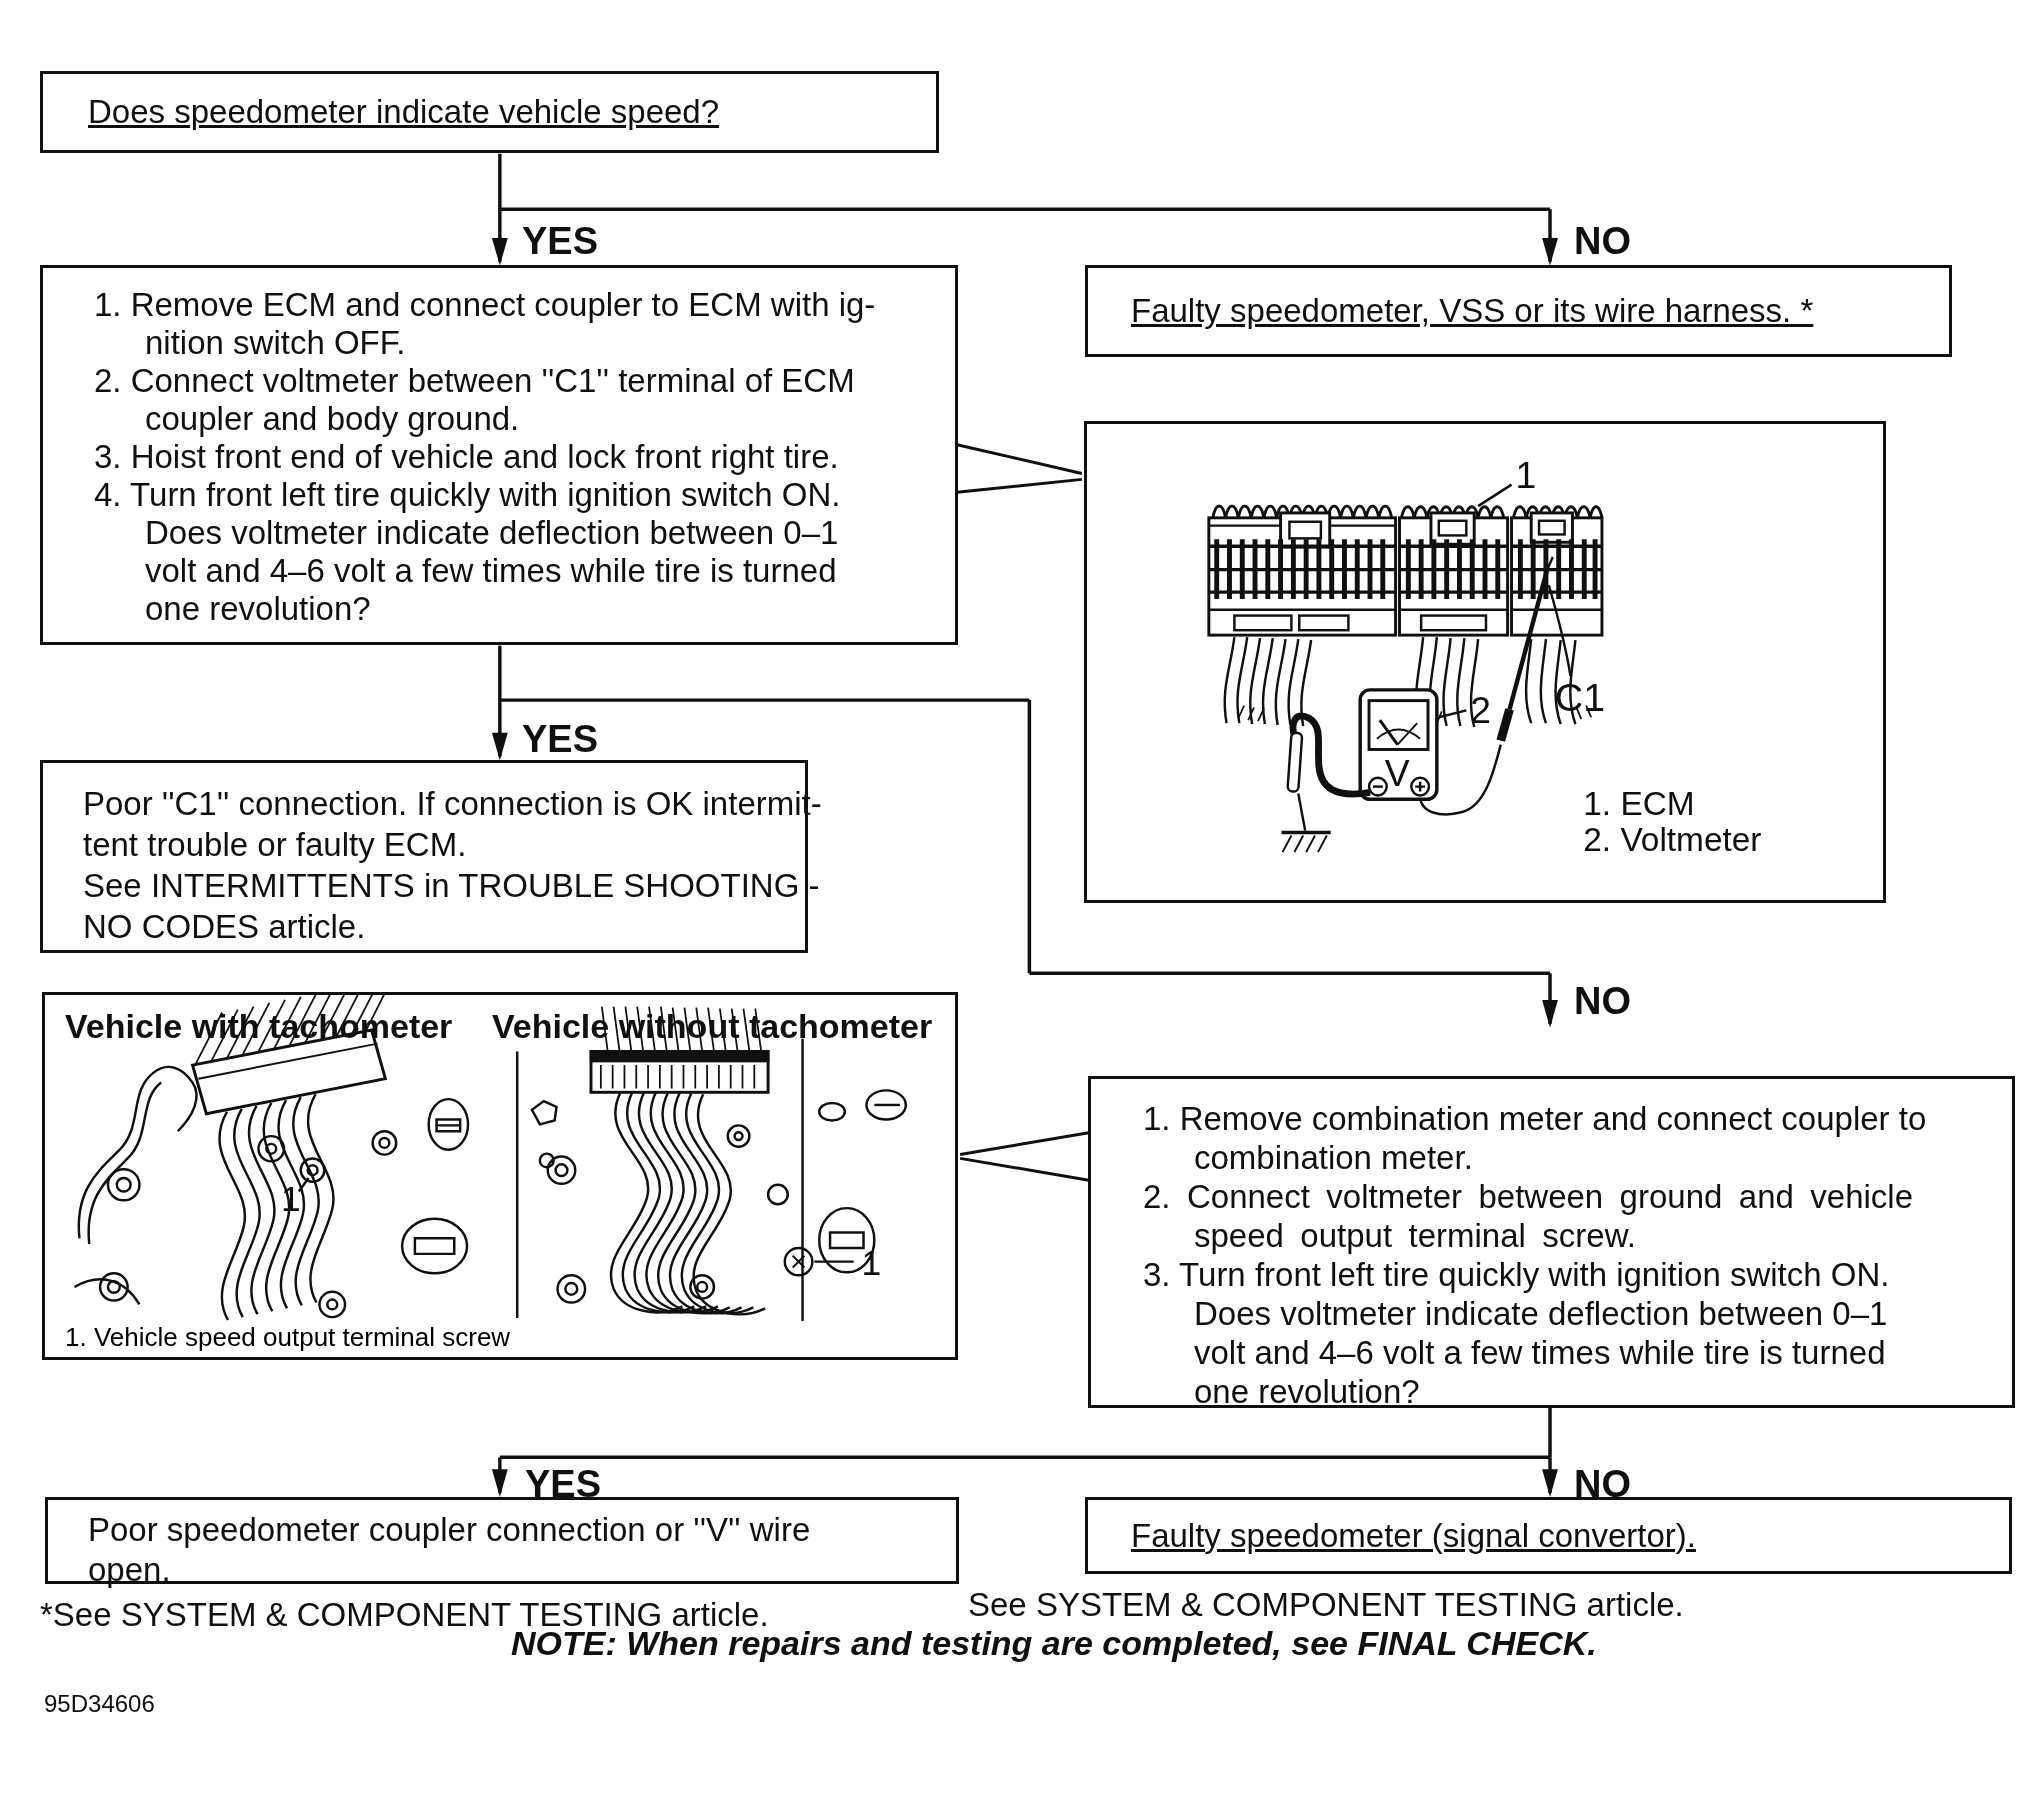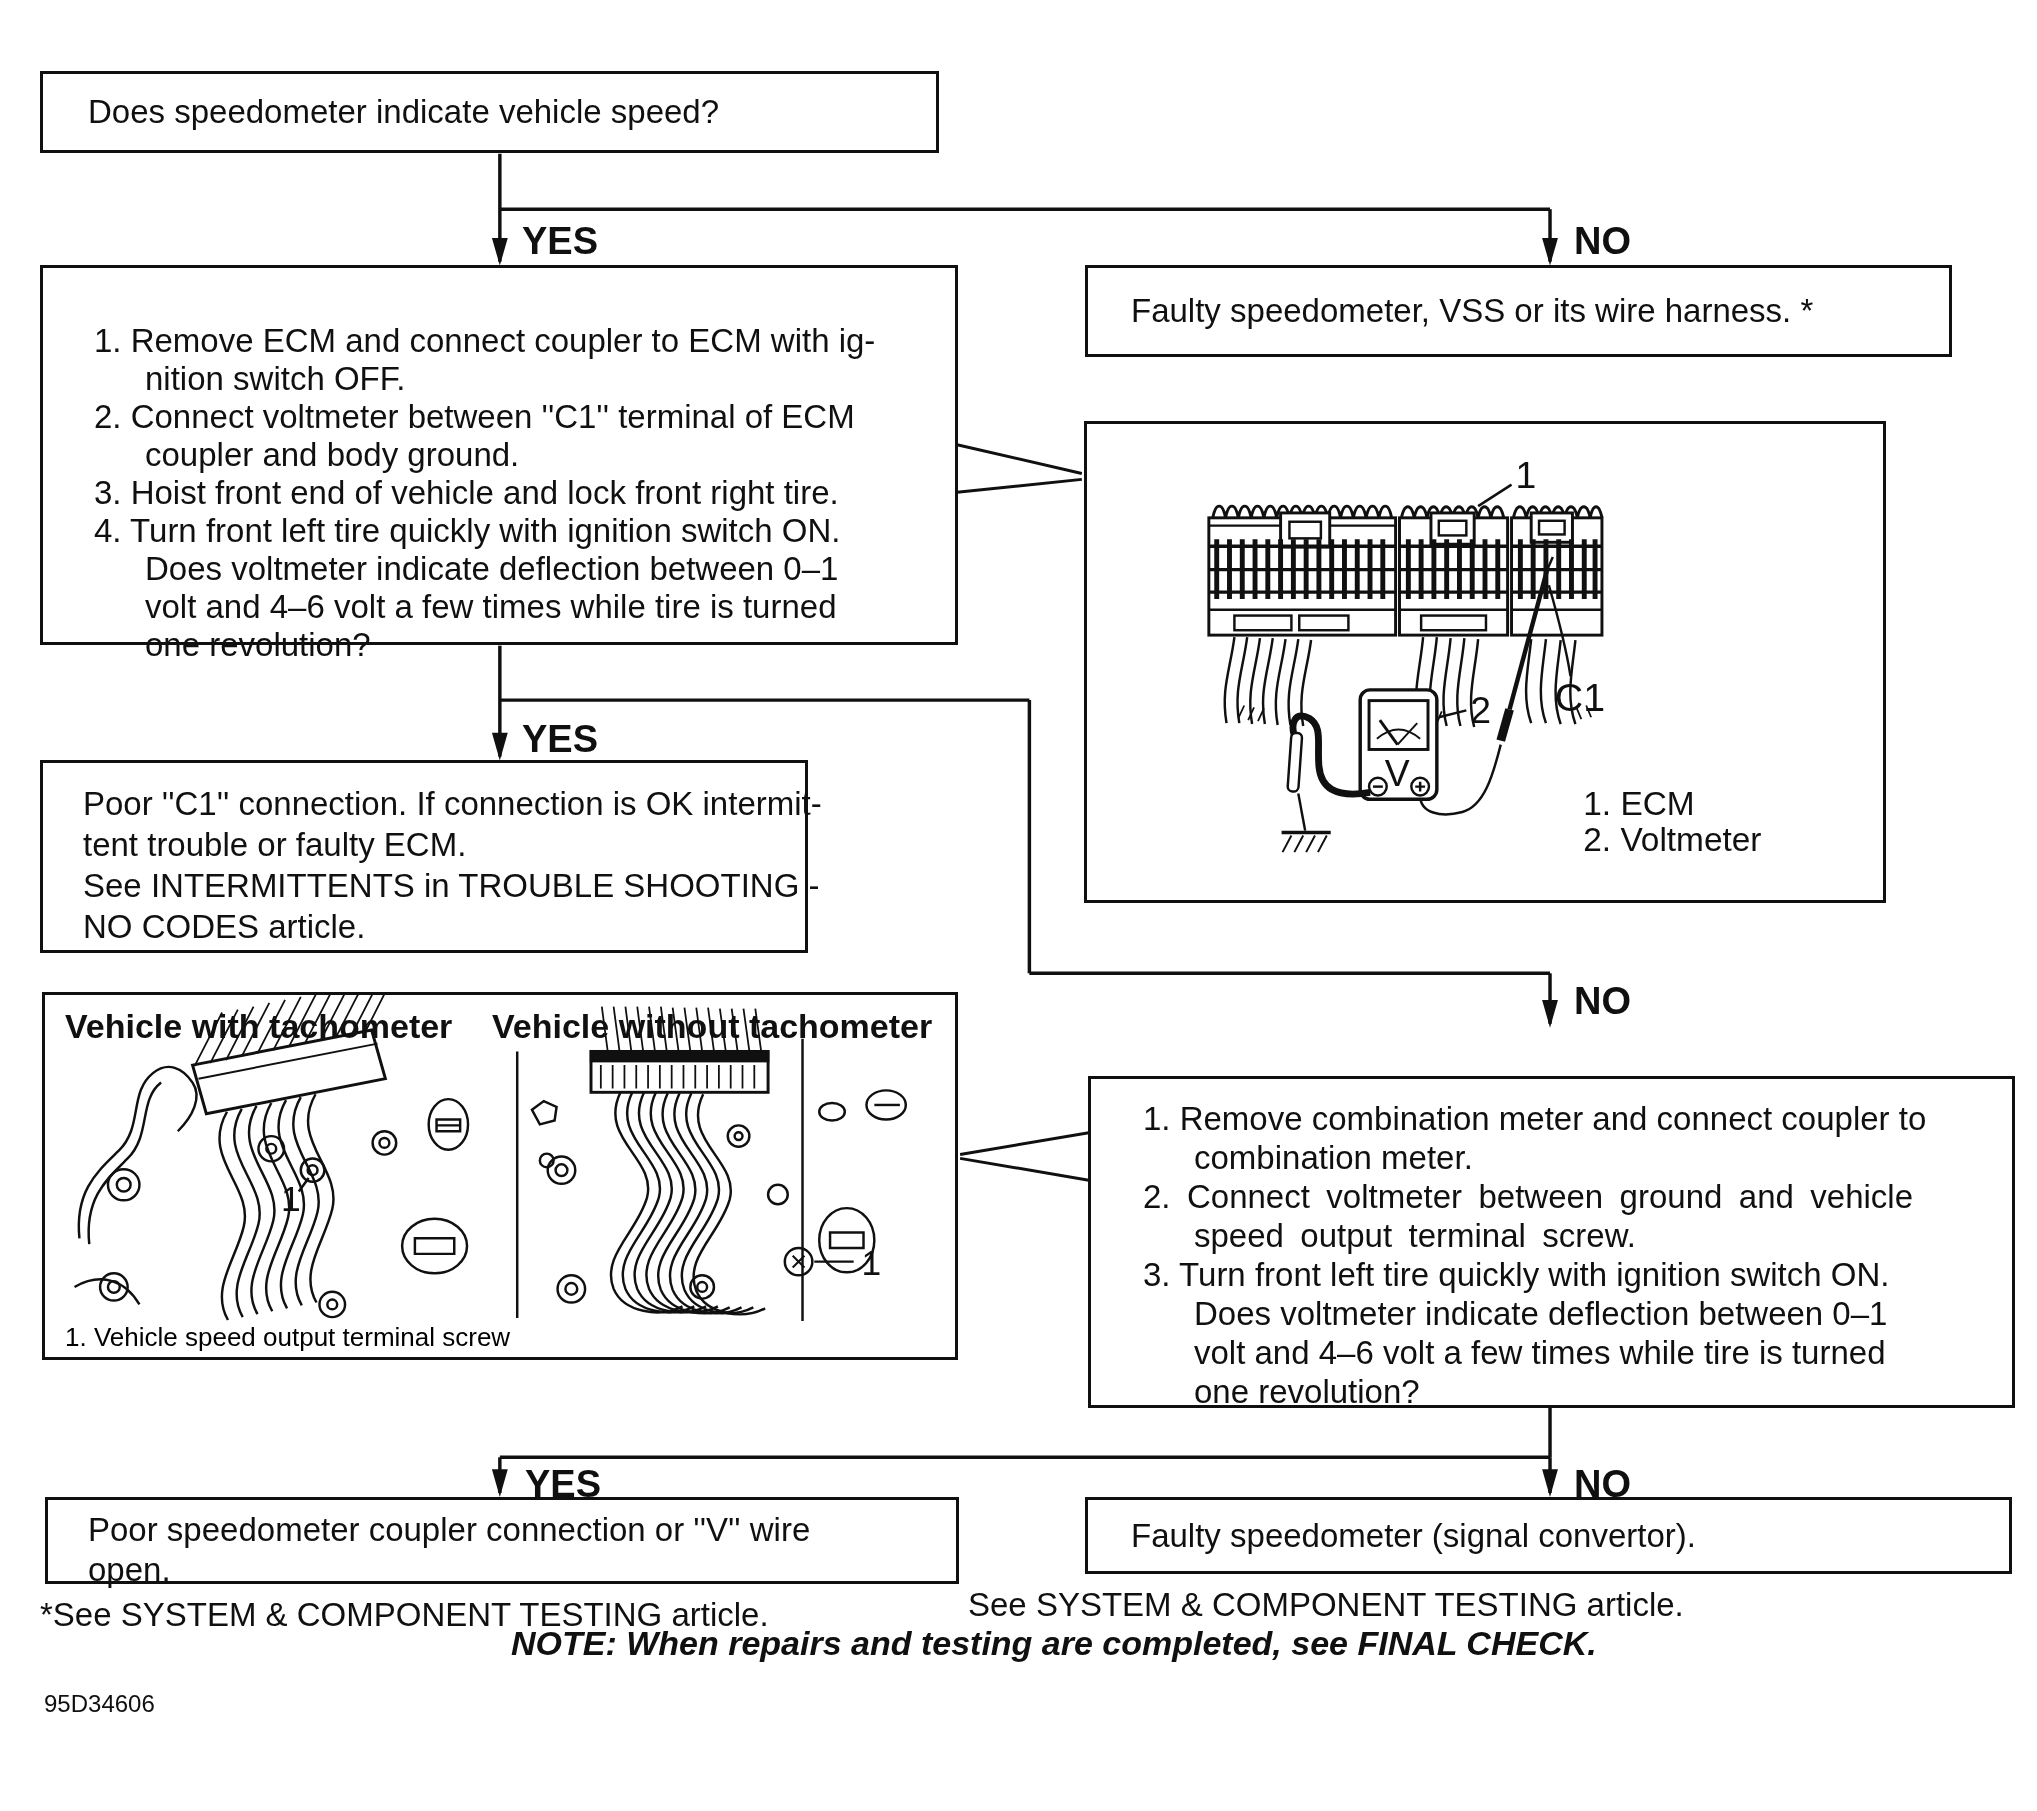--- a/index.html
+++ b/index.html
@@ -12,21 +12,21 @@
   .cont{padding-left:51px;}
   .just{word-spacing:0.22em;}
   .blabel{position:absolute;z-index:3;font-weight:700;font-size:38px;color:#101010;}
   .note-left,.note-right{position:absolute;z-index:3;font-size:33px;color:#101010;white-space:nowrap;}
   .note-bold{position:absolute;z-index:3;font-size:34px;font-weight:700;font-style:italic;white-space:nowrap;color:#101010;}
   .doccode{position:absolute;z-index:3;font-size:24px;color:#101010;}
   .figtitle{position:absolute;font-weight:700;font-size:34px;color:#101010;white-space:nowrap;z-index:4;}
   .figcaption{position:absolute;font-size:26px;color:#000000;white-space:nowrap;z-index:4;}
   .figsvg{position:absolute;left:0;top:0;width:100%;height:100%;z-index:3;}
   svg text{font-family:"Liberation Sans", sans-serif;fill:#101010;}
-  .centerv{display:flex;align-items:center;}
+  .centerv{display:flex;align-items:center;text-decoration:underline;}
 </style>
 </head>
 <body>
 
 <svg class="wires" width="2037" height="1812" viewBox="0 0 2058 1830">
   <g stroke="#101010" stroke-width="3.5" fill="none">
     <path d="M505,155 V264"></path>
     <path d="M505,211 H1566"></path>
     <path d="M1566,211 V264"></path>
     <path d="M505,652 V764"></path>
@@ -60,21 +60,21 @@
 <div class="blabel" style="left:522px;top:718px;">YES</div>
 <div class="blabel" style="left:1574px;top:980px;">NO</div>
 <div class="blabel" style="left:525px;top:1463px;">YES</div>
 <div class="blabel" style="left:1574px;top:1463px;">NO</div>
 
 <div class="box centerv" style="left:40px;top:71px;width:899px;height:82px;">
   <div class="txt" style="padding-left:45px;">Does speedometer indicate vehicle speed?</div>
 </div>
 
 <div class="box" style="left:40px;top:265px;width:918px;height:380px;">
-  <div class="txt" style="padding:18px 10px 0 51px;margin-top:36px;">
+  <div class="txt" style="padding:18px 10px 0 51px;">
     <div class="ln">1. Remove ECM and connect coupler to ECM with ig-</div>
     <div class="ln cont">nition switch OFF.</div>
     <div class="ln">2. Connect voltmeter between ''C1'' terminal of ECM</div>
     <div class="ln cont">coupler and body ground.</div>
     <div class="ln">3. Hoist front end of vehicle and lock front right tire.</div>
     <div class="ln">4. Turn front left tire quickly with ignition switch ON.</div>
     <div class="ln cont">Does voltmeter indicate deflection between 0–1</div>
     <div class="ln cont">volt and 4–6 volt a few times while tire is turned</div>
     <div class="ln cont">one revolution?</div>
   </div>

